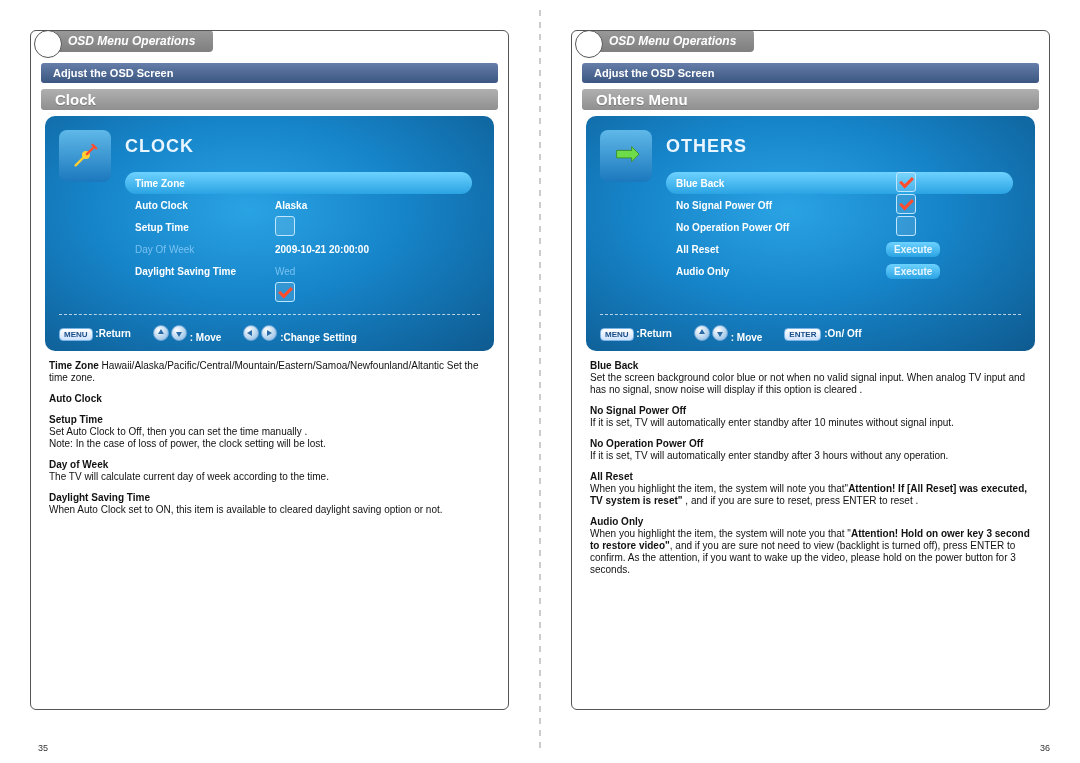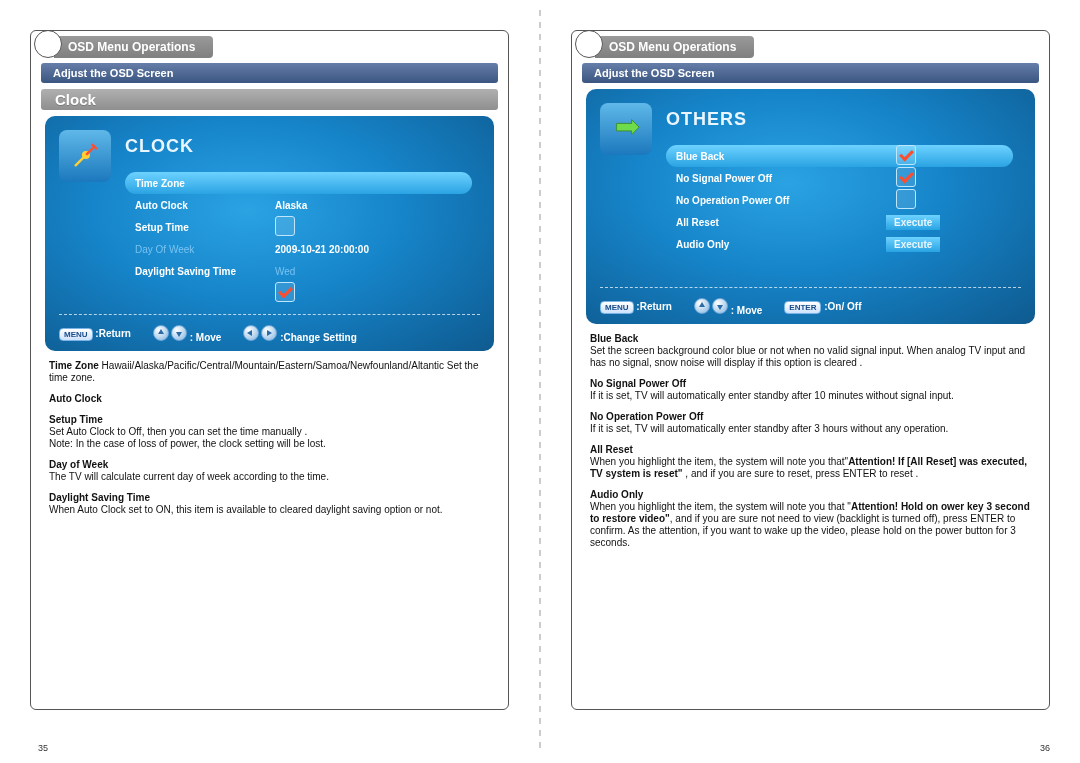--- a/index.html
+++ b/index.html
@@ -45,21 +45,22 @@
     overflow: hidden;
   }
 
   
   .tab-row { height: 26px; position: relative; }
   .tab {
     position: absolute;
     left: -1px; top: -1px;
     height: 28px;
     display: flex;
-    align-items: flex-end;
+    align-items: flex-start;
+    font-style: italic;
   }
   .tab .disc {
     width: 26px; height: 26px;
     background: #fff;
     border: 1.5px solid #555;
     border-radius: 50%;
     margin-left: 4px;
     position: relative;
     z-index: 2;
   }
@@ -158,21 +159,21 @@
   .chk.on::after {
     content:"";
     position:absolute; left:3px; top:4px;
     width: 10px; height: 5px;
     border-left: 3px solid #ff4d2e;
     border-bottom: 3px solid #ff4d2e;
     transform: rotate(-45deg);
   }
   .exec {
     background: linear-gradient(#6dd2ff,#2aa3e3);
-    border-radius: 0;
+    border-radius: 6px;
     padding: 2px 8px;
     font-size: 10px;
     color: #e8f6ff;
     font-weight: bold;
   }
 
   .osd .dashline {
     position:absolute; left:14px; right:14px; bottom:36px;
     border-top: 1px dashed rgba(255,255,255,.7);
   }
@@ -324,20 +325,21 @@
       <div class="tab-row">
         <div class="tab-wrap">
           <div class="tab">
             <div class="disc"></div>
             <div class="bar">OSD Menu Operations</div>
           </div>
         </div>
       </div>
 
       <div class="sub-bar">Adjust the OSD Screen</div>
+      <div class="section-title">Ohters Menu</div>
 
       <div class="osd">
         <div class="icon-block">
           <svg viewBox="0 0 32 32">
               <path d="M6 10 L22 10 L22 6 L30 14 L22 22 L22 18 L6 18 Z" fill="#6edc4a" stroke="#3e8e2c" stroke-width="1"></path>
             </svg>
         </div>
         <div class="osd-title">OTHERS</div>
 
         <div class="items">

